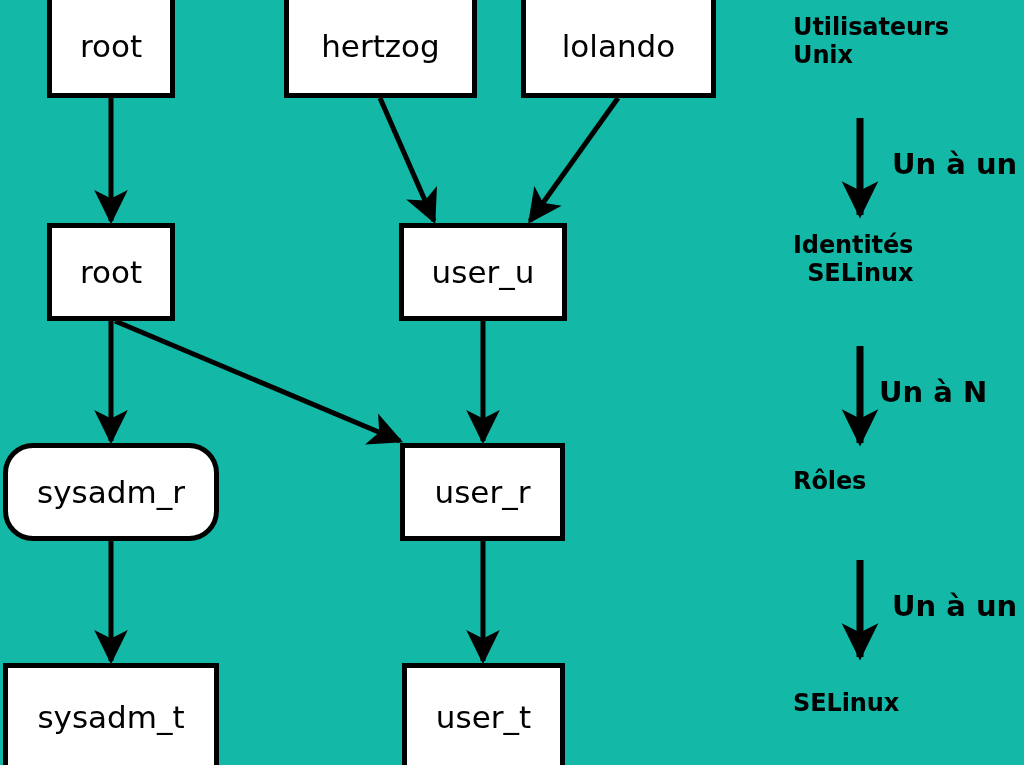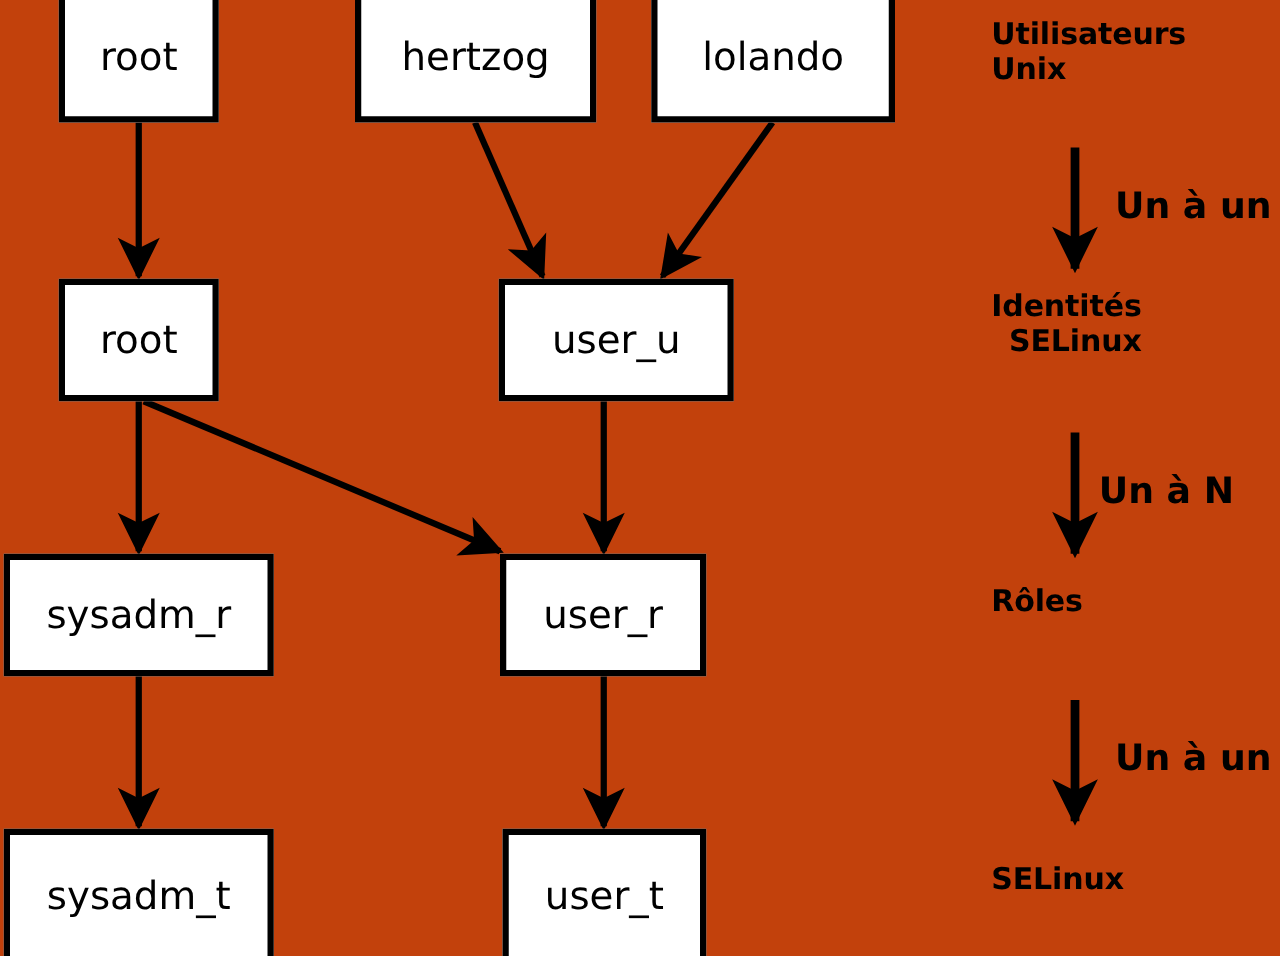--- a/index.html
+++ b/index.html
@@ -7,21 +7,21 @@
     padding: 0;
     background: #ffffff;
   }
   body {
     font-family: "DejaVu Sans", sans-serif;
   }
   #canvas {
     position: relative;
     width: 1024px;
     height: 765px;
-    background: #c2410c;
+    background: #14b8a6;
     overflow: hidden;
   }
   #diagram-svg {
     position: absolute;
     left: 0;
     top: 0;
     width: 1024px;
     height: 765px;
   }
   .node-box {
@@ -99,24 +99,24 @@
       </div>
       <div class="node-box" style="left: 284px; top: -6px; width: 193px; height: 104px; border-color: rgb(0, 0, 0);">
         <span class="node-label">hertzog</span>
       </div>
       <div class="node-box" style="left: 521px; top: -6px; width: 195px; height: 104px; border-color: rgb(0, 0, 0);">
         <span class="node-label">lolando</span>
       </div>
       <div class="node-box" style="left: 47px; top: 223px; width: 128px; height: 98px; border-color: rgb(0, 0, 0);">
         <span class="node-label">root</span>
       </div>
-      <div class="node-box" style="left: 399px; top: 223px; width: 188px; height: 98px; border-color: rgb(0, 0, 0);">
+      <div class="node-box" style="left: 399px; top: 223px; width: 168px; height: 98px; border-color: rgb(0, 0, 0);">
         <span class="node-label">user_u</span>
       </div>
-      <div class="node-box" style="left: 3px; top: 443px; width: 216px; height: 98px; border-color: rgb(0, 0, 0);">
+      <div class="node-box" style="left: 3px; top: 443px; width: 216px; height: 98px; border-color: rgb(0, 0, 0); border-radius: 30px;">
         <span class="node-label">sysadm_r</span>
       </div>
       <div class="node-box" style="left: 400px; top: 443px; width: 165px; height: 98px; border-color: rgb(0, 0, 0); justify-content: center;">
         <span class="node-label">user_r</span>
       </div>
       <div class="node-box" style="left: 3px; top: 663px; width: 216px; height: 108px; border-color: rgb(0, 0, 0);">
         <span class="node-label">sysadm_t</span>
       </div>
       <div class="node-box" style="left: 402px; top: 663px; width: 163px; height: 108px; border-color: rgb(0, 0, 0);">
         <span class="node-label">user_t</span>

